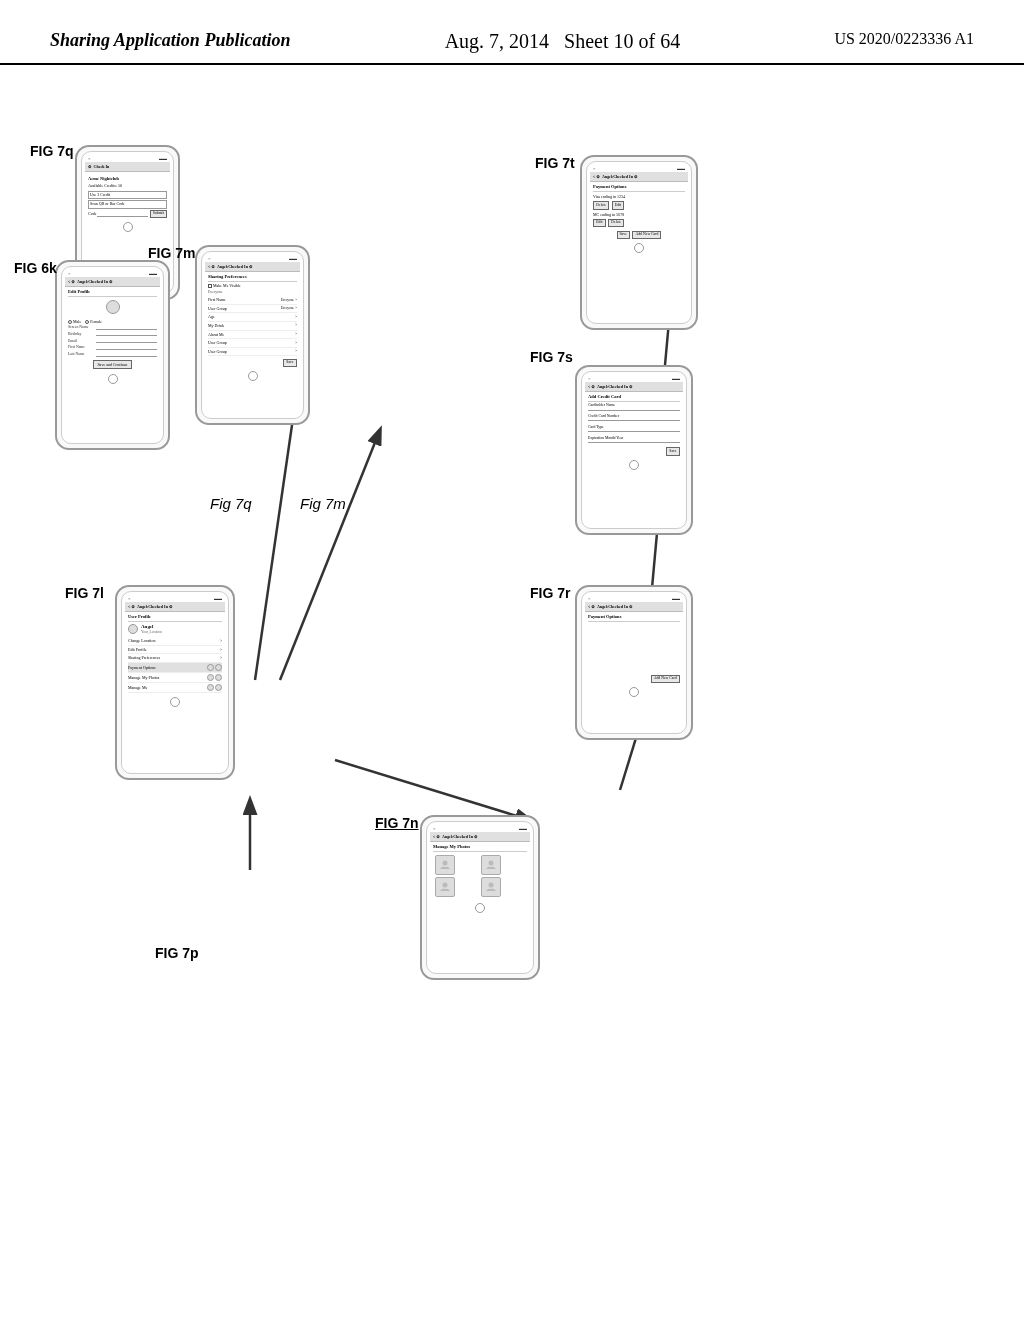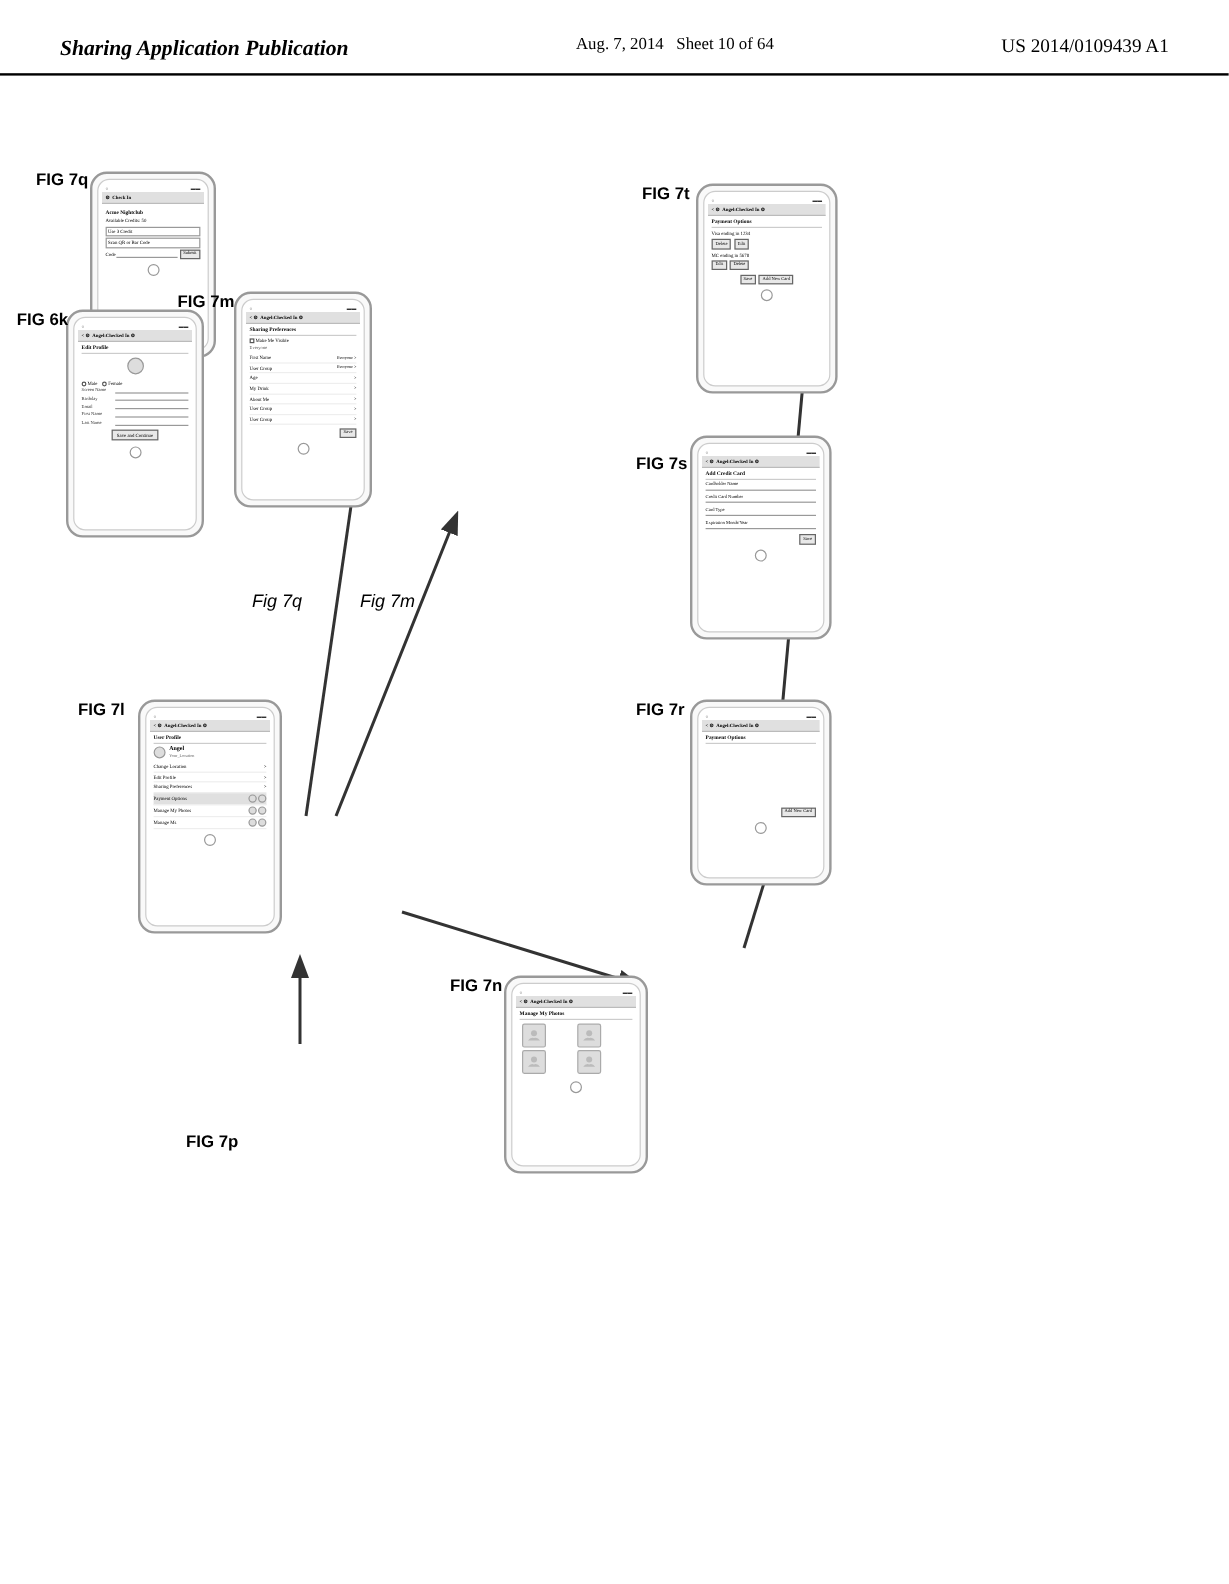--- a/index.html
+++ b/index.html
@@ -20,21 +20,21 @@
       border-bottom: 2px solid #000;
     }
 
     .header-left {
       font-size: 18px;
       font-weight: bold;
       font-style: italic;
     }
 
     .header-center {
-      font-size: 14px;
+      font-size: 20px;
       text-align: center;
     }
 
     .header-right {
       font-size: 16px;
     }
 
     .main-content {
       padding: 20px 40px;
       position: relative;
@@ -267,21 +267,21 @@
 
   <line x1="250" y1="870" x2="250" y2="800" stroke="#333" stroke-width="2.5" marker-end="url(#arrowhead)"></line>
 </svg>
 
 <div class="page-header">
   <div class="header-left">Sharing Application Publication</div>
   <div class="header-center">
     <span>Aug. 7, 2014</span>&nbsp;&nbsp;
     <span>Sheet 10 of 64</span>
   </div>
-  <div class="header-right">US 2014/0109439 A1</div>
+  <div class="header-right">US 2020/0223336 A1</div>
 </div>
 
 <div class="main-content" style="height:1220px; position:relative;">
 
   <div class="phone" style="width:105px; height:155px; top:80px; left:75px;">
     <div class="phone-screen">
       <div class="phone-status-bar">
         <span>○</span>
           <span>▬▬</span>
       </div>
@@ -543,21 +543,21 @@
         </div>
         <div style="text-align:right; margin-top:4px;">
           <div class="btn-small">Save</div>
         </div>
       </div>
       <div style="text-align:center; margin-top:2px;">
         <div class="phone-home-btn"></div>
       </div>
     </div>
   </div>
-  <div class="fig-label" style="top:315px; left:530px; font-size:14px;">FIG 7s</div>
+  <div class="fig-label" style="top:284px; left:530px; font-size:14px;">FIG 7s</div>
 
   <div class="phone" style="width:118px; height:155px; top:520px; left:575px;">
     <div class="phone-screen">
       <div class="phone-status-bar">
         <span>○</span>
           <span>▬▬</span>
       </div>
       <div class="phone-header-bar">
         <span style="font-size:4px;">&lt; ⚙</span>
         <span style="font-size:4px; font-weight:bold;">Angel:Checked In ⚙</span>
@@ -614,15 +614,15 @@
               <path d="M1 10 Q3 7 6 8 Q9 7 11 10" fill="#bbb"></path>
             </svg>
           </div>
         </div>
       </div>
       <div style="text-align:center; margin-top:2px;">
         <div class="phone-home-btn"></div>
       </div>
     </div>
   </div>
-  <div class="fig-label" style="top:750px; left:375px; font-size:14px;">FIG 7n</div>
+  <div class="fig-label" style="top:750px; left:375px; font-size:14px;text-decoration:underline;">FIG 7n</div>
 
 </div>
 
 </body></html>

